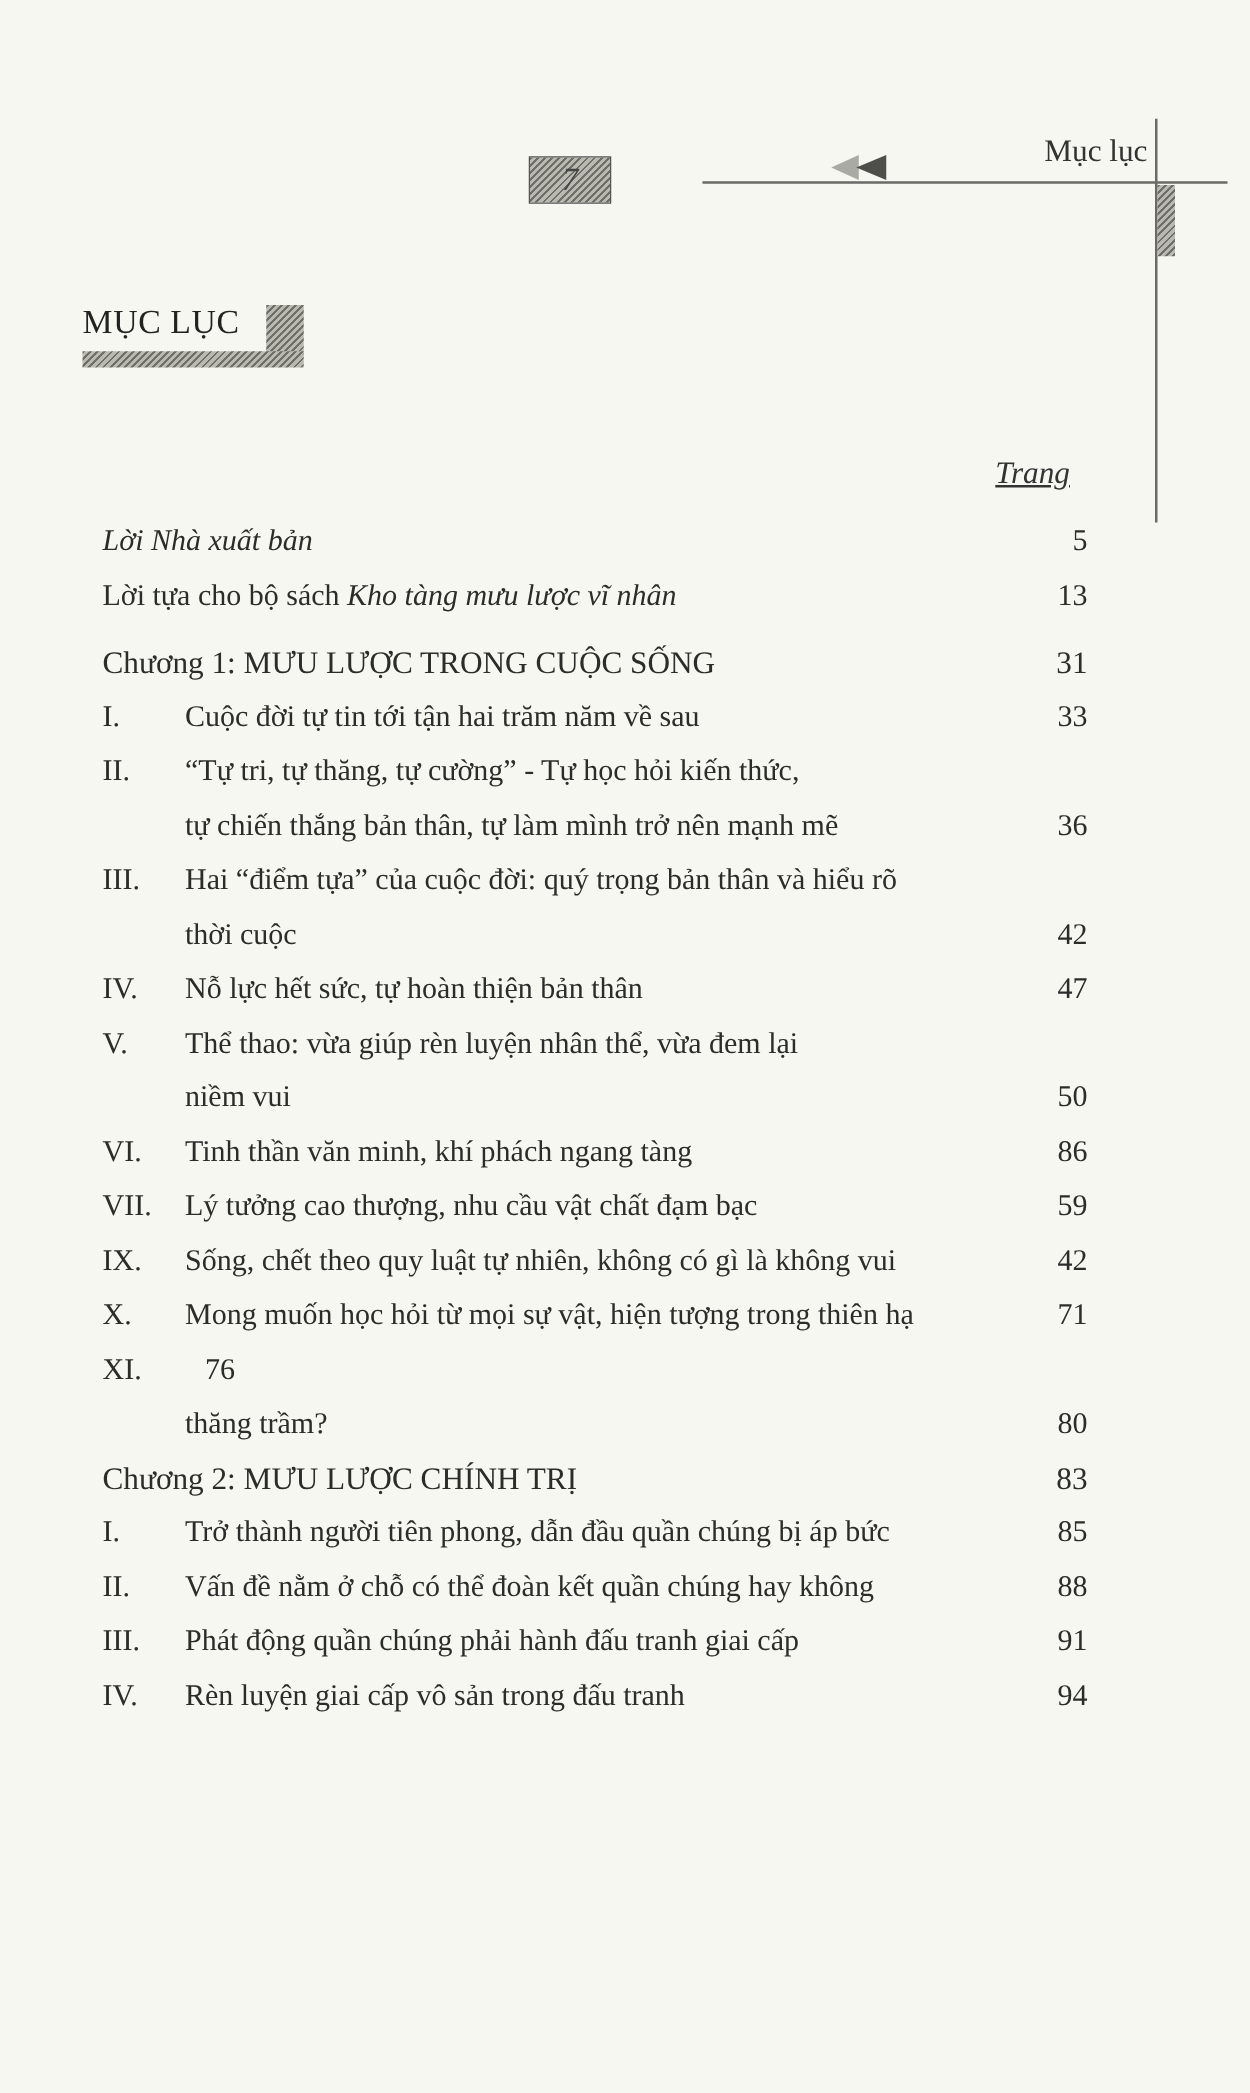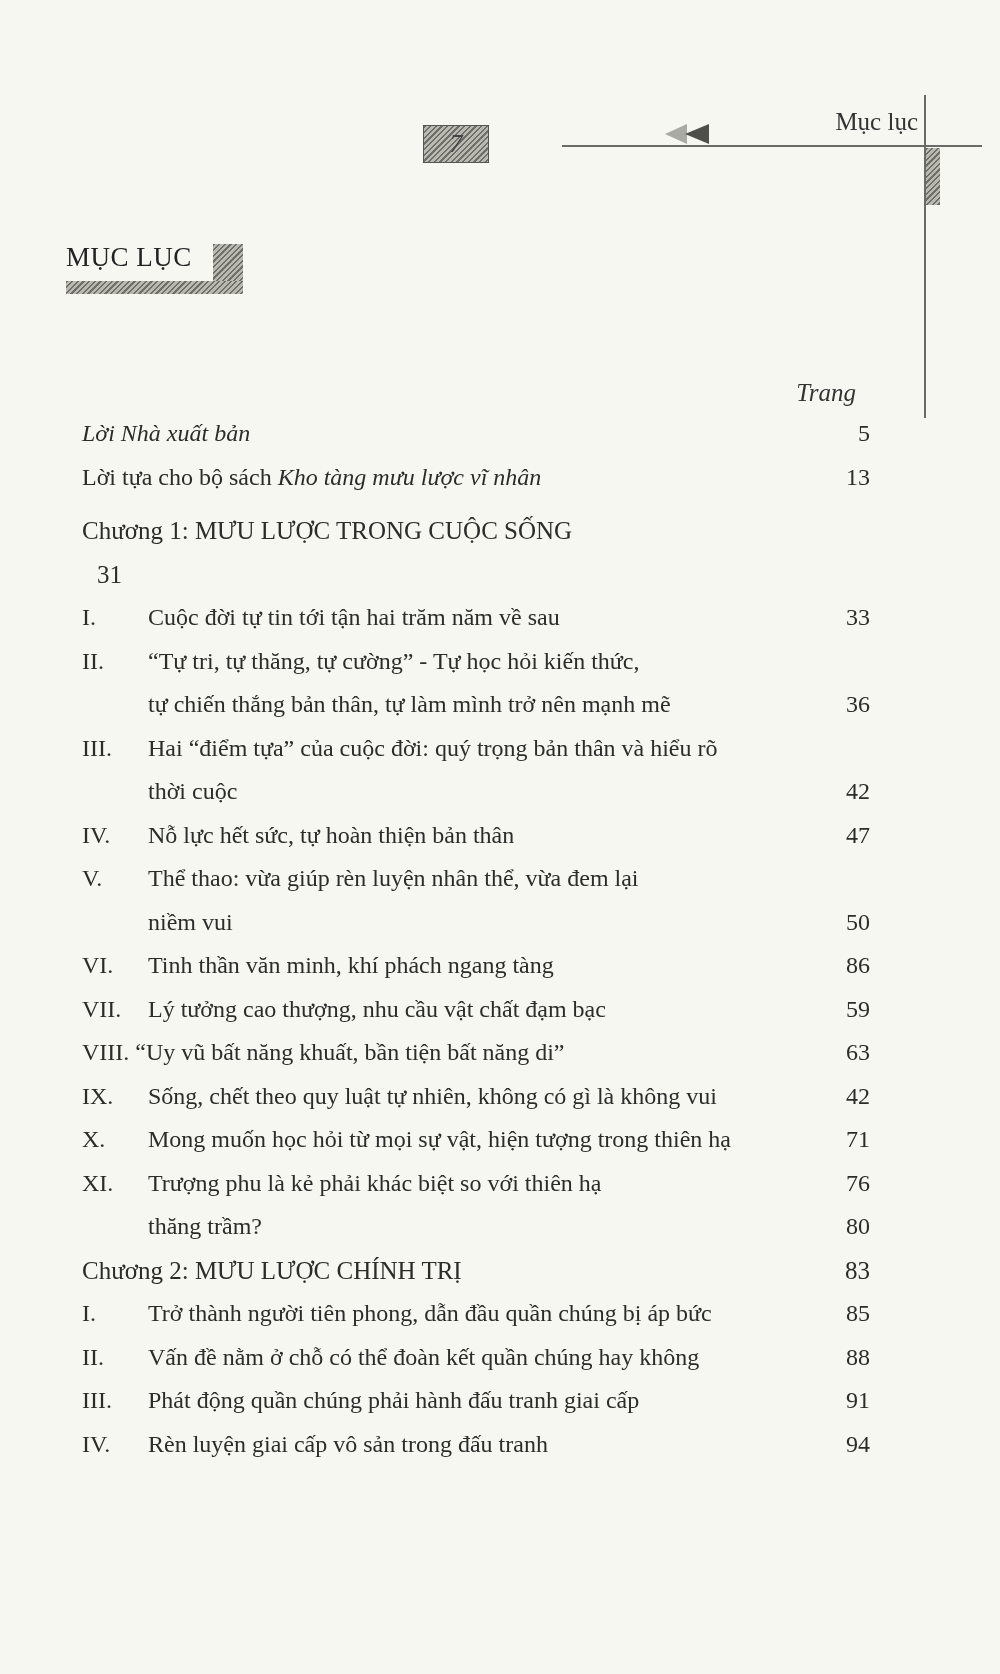--- a/index.html
+++ b/index.html
@@ -49,34 +49,34 @@
 <div class="abs run-title" style="right:82px; top:108px;">Mục lục</div>
 
 <div class="abs hline" style="left:562px; top:145px; width:420px;"></div>
 <div class="abs vline" style="left:924px; top:95px; height:323px;"></div>
 <div class="abs stripe" style="left:926px; top:148px; width:14px; height:57px;"></div>
 
 <div class="abs toc-title" style="left:66px; top:242px;">MỤC LỤC</div>
 <div class="abs stripe" style="left:213px; top:244px; width:30px; height:40px;"></div>
 <div class="abs stripe" style="left:66px; top:281px; width:177px; height:13px;"></div>
 
-<div class="abs col-head" style="right:144px; top:379px;">Trang</div>
+<div class="abs col-head" style="right:144px; top:365px;text-decoration:underline;">Trang</div>
 
 <div class="abs toc">
 
   <div class="row">
     <span class="text italic">Lời Nhà xuất bản</span>
     <span class="page">5</span>
   </div>
   <div class="row">
     <span class="text"><span>Lời tựa cho bộ sách </span><span class="italic">Kho tàng mưu lược vĩ nhân</span></span>
     <span class="page">13</span>
   </div>
 
-  <div class="row chapter" style="margin-top:10px;flex-direction:column;">
+  <div class="row chapter" style="margin-top:10px;">
     <span class="text">Chương 1: MƯU LƯỢC TRONG CUỘC SỐNG</span>
     <span class="page">31</span>
   </div>
 
   <div class="row">
     <span class="num">I.</span>
     <span class="text">Cuộc đời tự tin tới tận hai trăm năm về sau</span>
     <span class="page">33</span>
   </div>
 
@@ -127,41 +127,35 @@
     <span class="text">Tinh thần văn minh, khí phách ngang tàng</span>
     <span class="page">86</span>
   </div>
 
   <div class="row">
     <span class="num">VII.</span>
     <span class="text">Lý tưởng cao thượng, nhu cầu vật chất đạm bạc</span>
     <span class="page">59</span>
   </div>
 
-  <div class="row">
-    <span class="num" style="flex-basis:auto; width:auto; margin-right:6px;">VIII.</span>
-    <span class="text">“Uy vũ bất năng khuất, bần tiện bất năng di”</span>
-    <span class="page">63</span>
-  </div>
 
   <div class="row">
     <span class="num">IX.</span>
     <span class="text">Sống, chết theo quy luật tự nhiên, không có gì là không vui</span>
     <span class="page">42</span>
   </div>
 
   <div class="row">
     <span class="num">X.</span>
     <span class="text">Mong muốn học hỏi từ mọi sự vật, hiện tượng trong thiên hạ</span>
     <span class="page">71</span>
   </div>
 
   <div class="row">
     <span class="num">XI.</span>
-    <span class="text">Trượng phu là kẻ phải khác biệt so với thiên hạ</span>
     <span class="page">76</span>
   </div>
 
   <div>
     <div class="row">
       <span class="num"></span>
       <span class="text">thăng trầm?</span>
       <span class="page">80</span>
     </div>
   </div>

